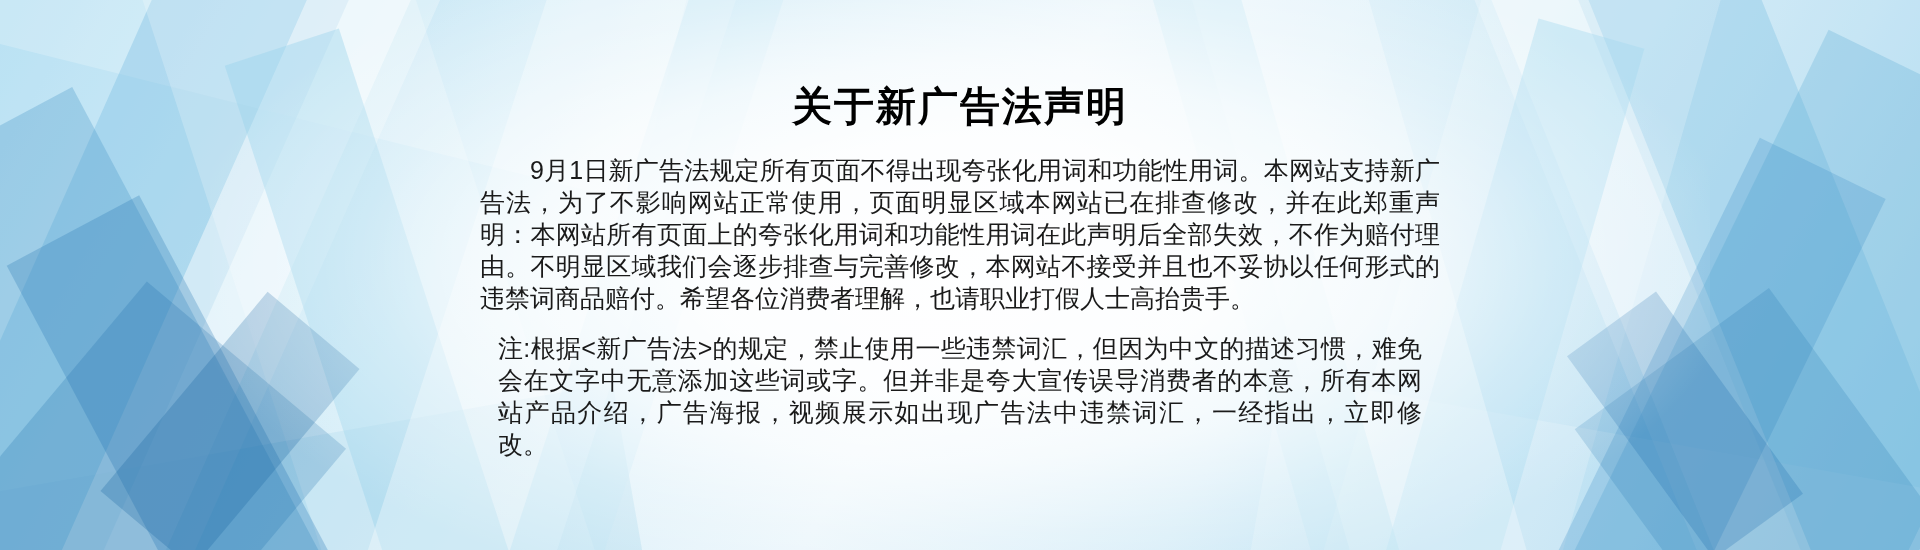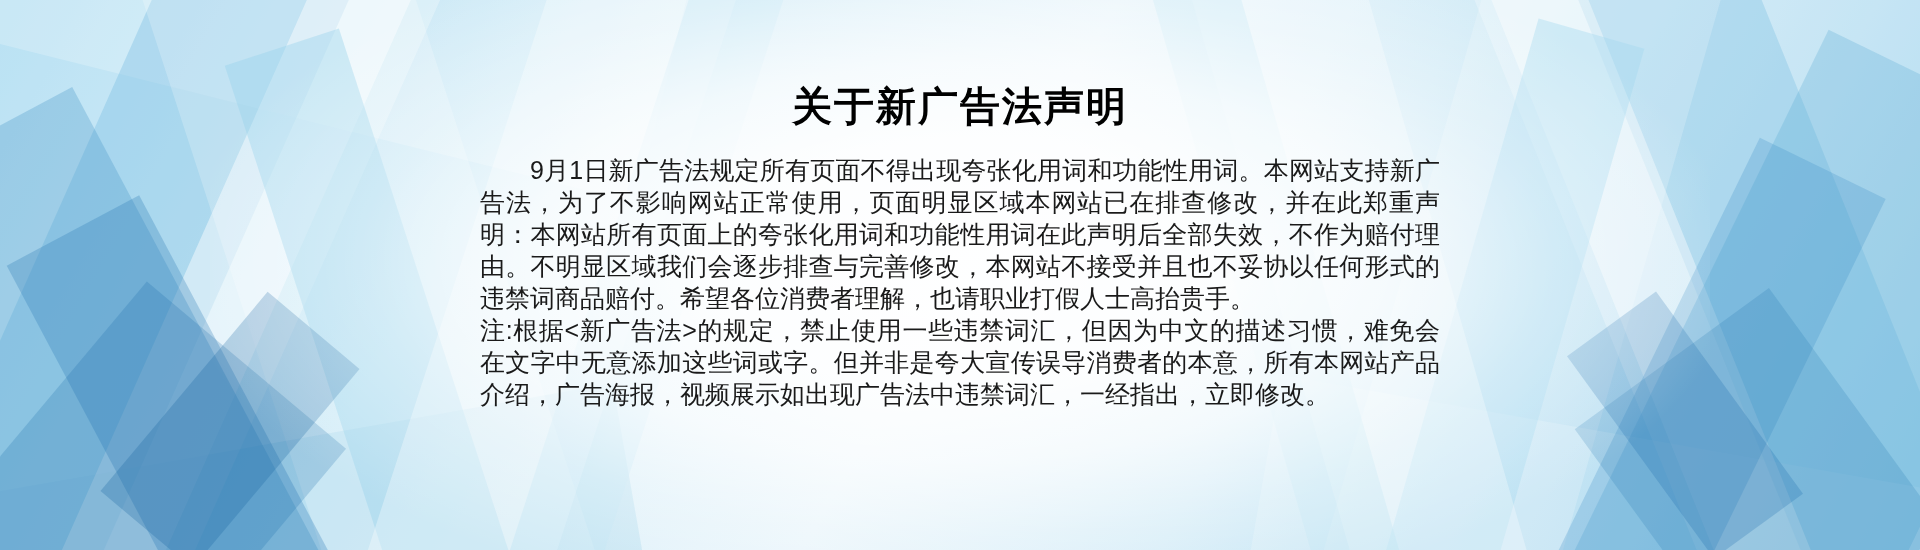--- a/index.html
+++ b/index.html
@@ -109,21 +109,21 @@
     color: #1a1a1a;
     text-align: justify;
     text-justify: inter-ideograph;
   }
   .para-indent {
     text-indent: 2em;
     margin: 0;
   }
   .para-note {
     text-indent: 0;
-    margin: 0;
+    margin: 18px;
   }
 </style>
 </head>
 <body>
 
 <div class="banner">
 
   <div class="shapes">
     <div class="shape sweep-a"></div>
     <div class="shape sweep-c"></div>

